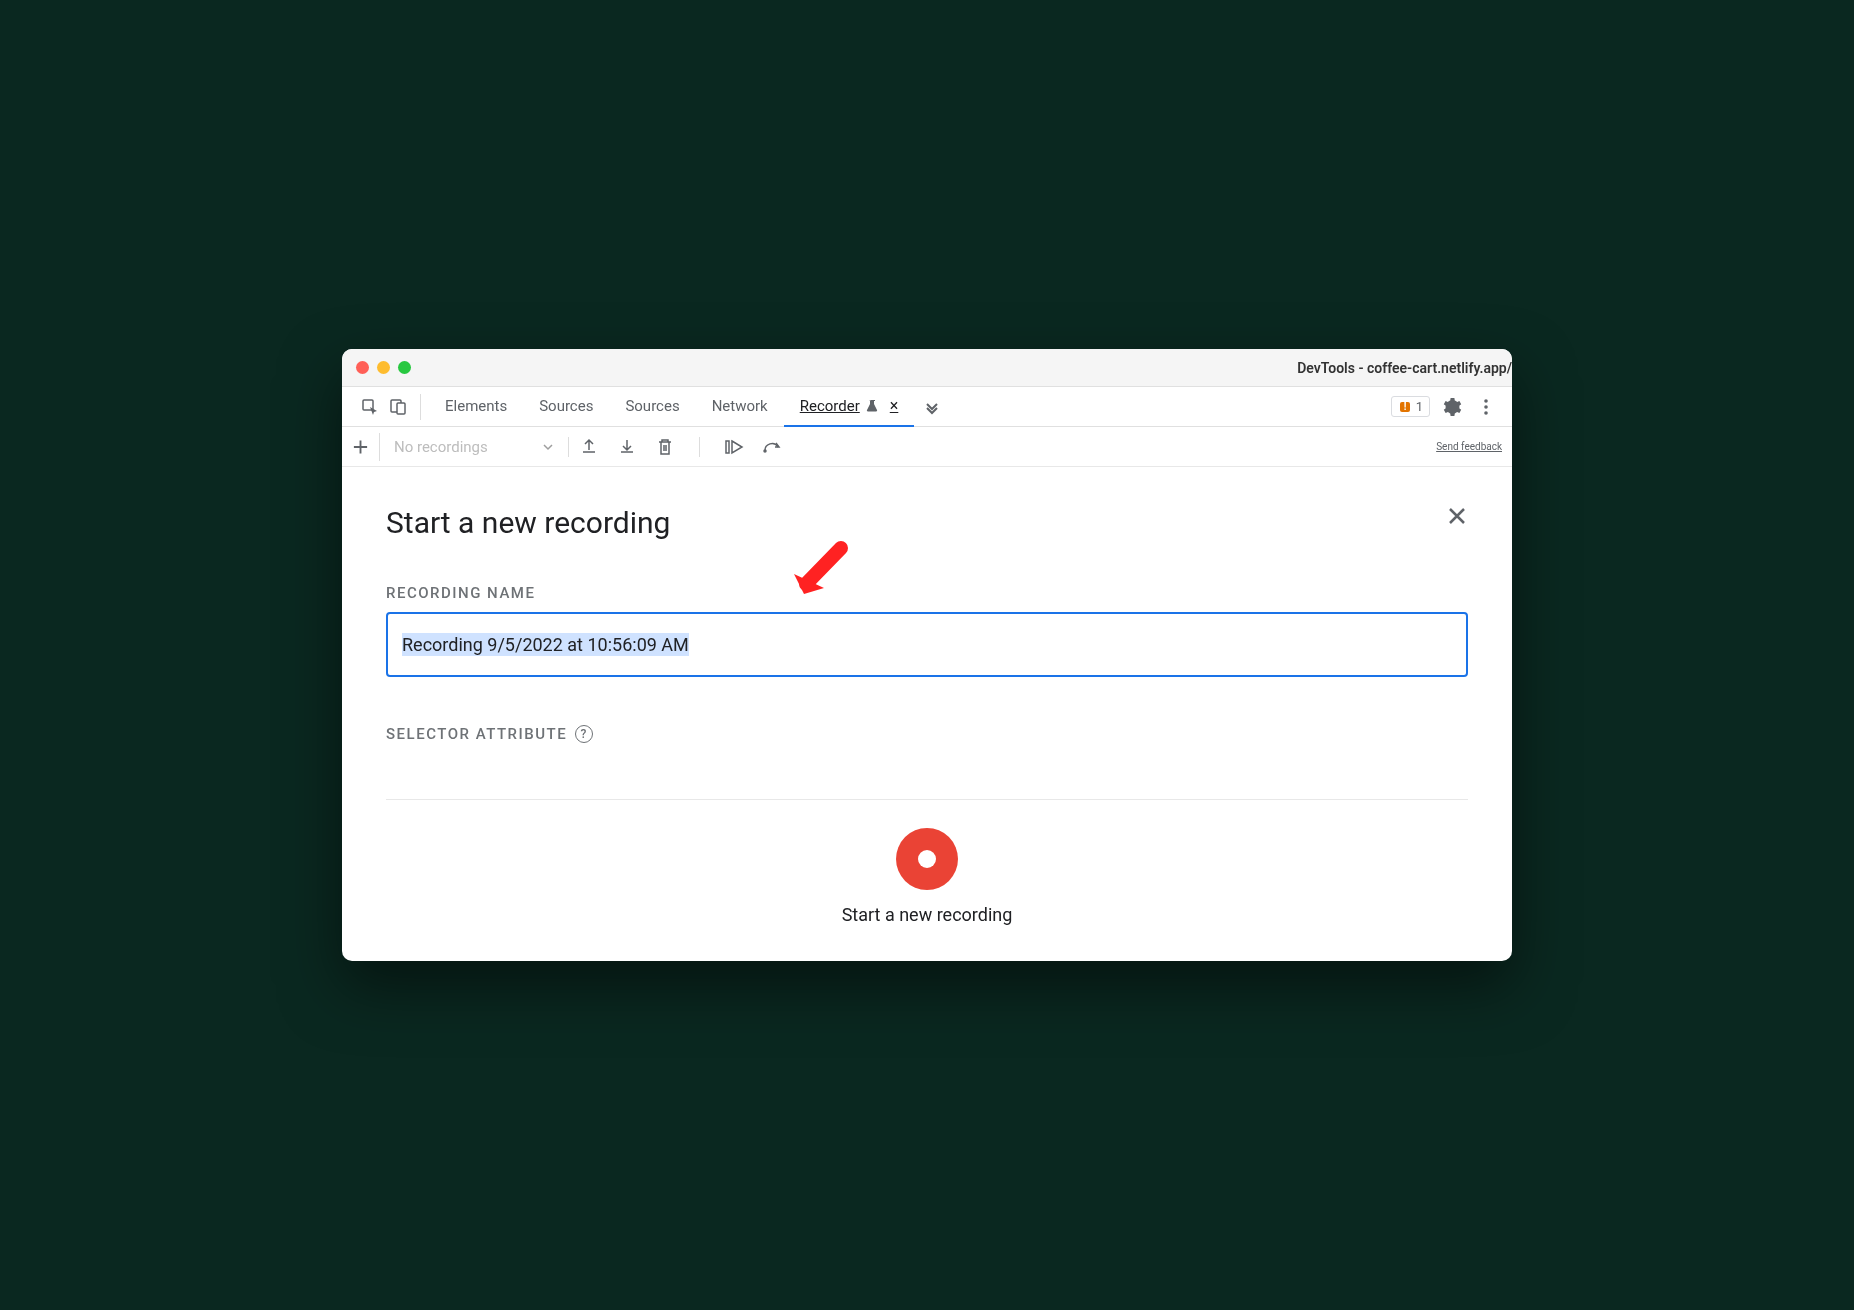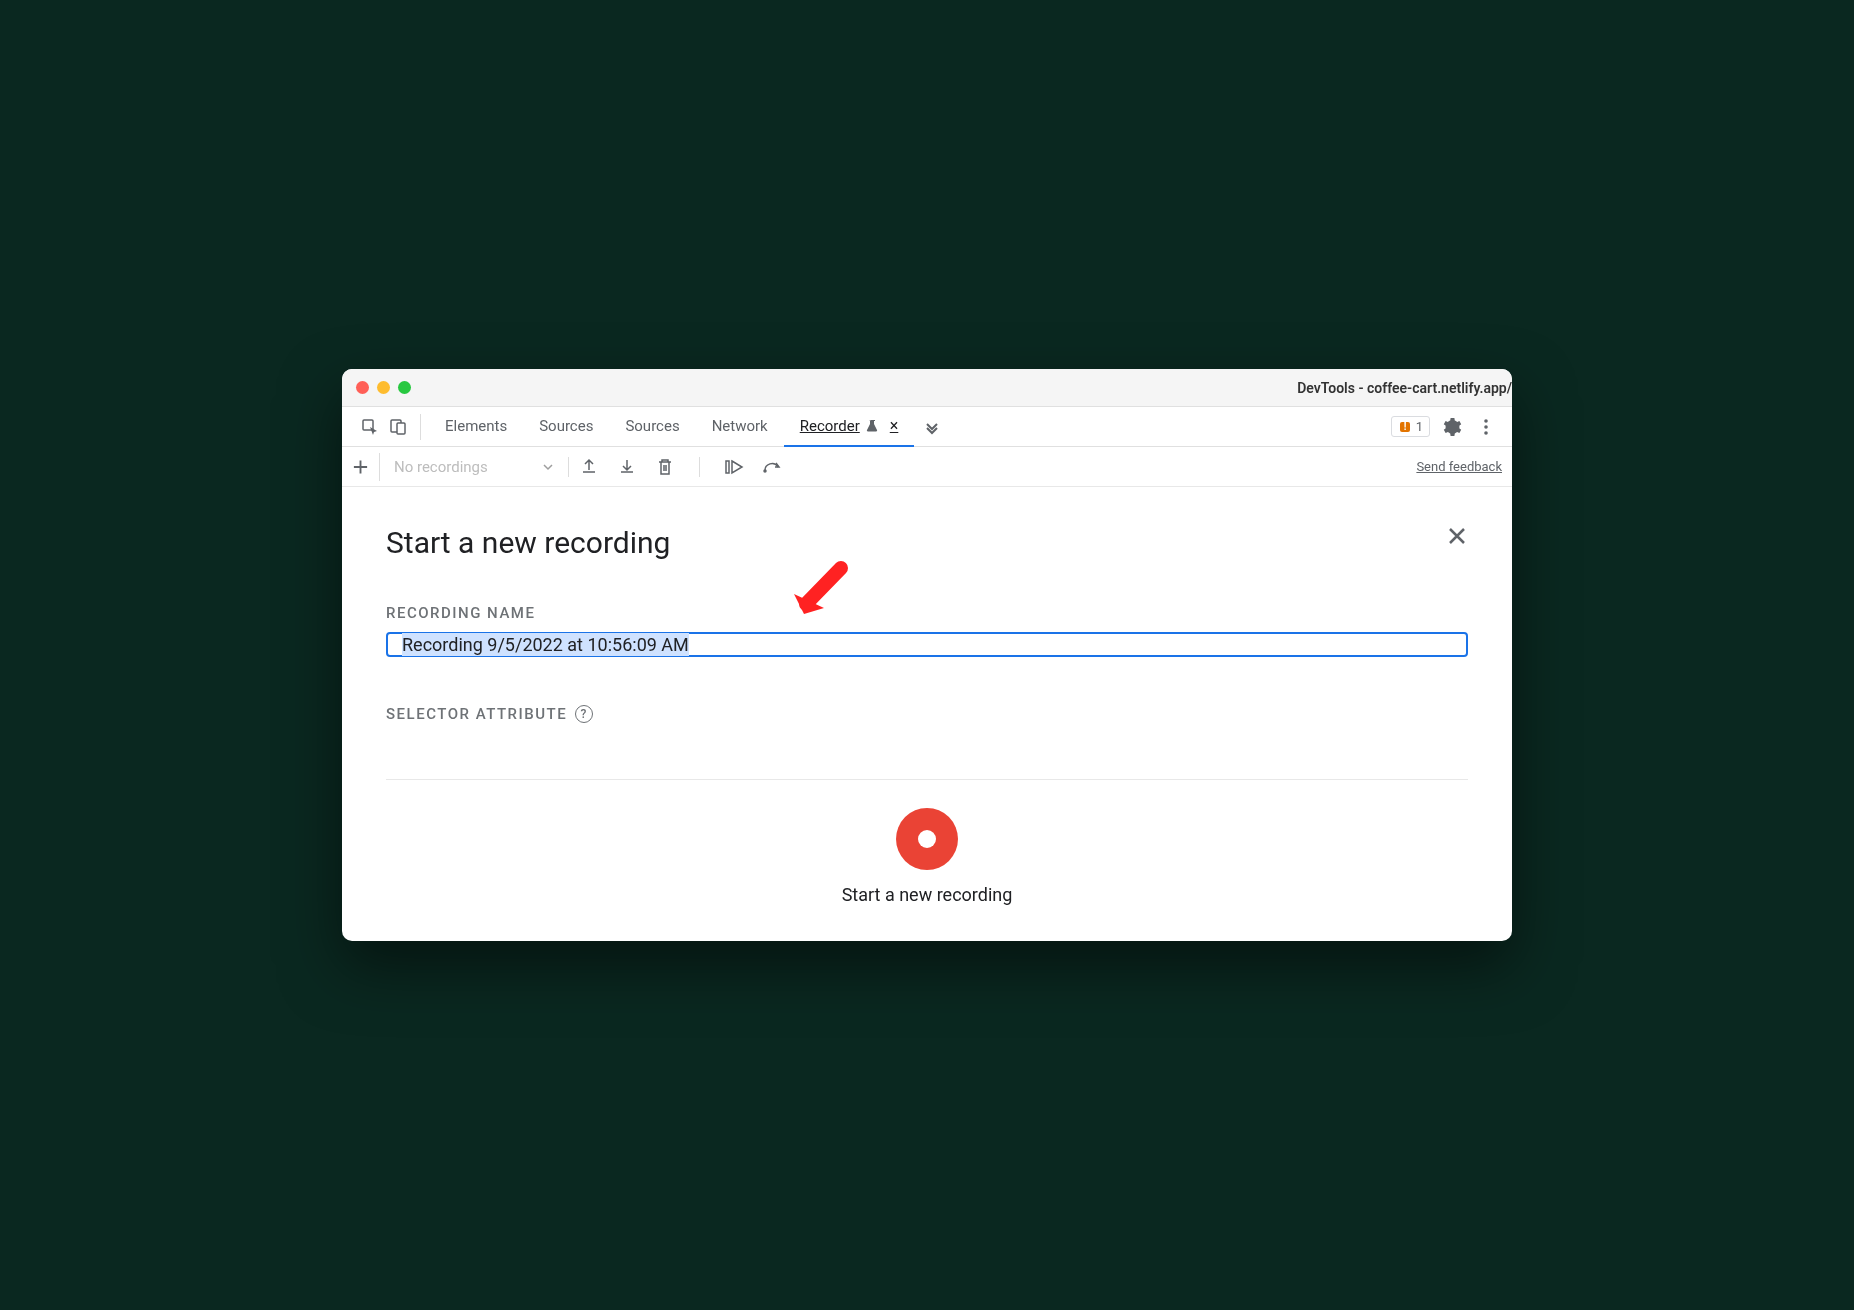--- a/index.html
+++ b/index.html
@@ -74,26 +74,26 @@
     }
     .toolbar .add-btn { width: 28px; height: 28px; display: flex; align-items: center; justify-content: center; color: #5f6368; border-right: 1px solid #ddd; margin-right: 8px; padding-right: 10px; cursor:pointer; }
     .rec-dropdown {
       display: flex; align-items: center; gap: 54px;
       color: #bdbdbd; font-size: 15px; padding: 0 6px; cursor:pointer;
     }
     .rec-dropdown .chev { color: #9e9e9e; }
     .toolbar-sep { width: 1px; height: 20px; background: #ddd; margin: 0 8px; }
     .toolbar-icons { display: flex; align-items: center; gap: 14px; color: #5f6368; }
     .toolbar-icons .icon-btn { cursor: pointer; }
-    .send-feedback { margin-left: auto; color: #5f6368; font-size: 13px; text-decoration: underline; cursor: pointer; }
+    .send-feedback { margin-left: auto; color: #5f6368; font-size: 10px; text-decoration: underline; cursor: pointer; }
     .content { padding: 38px 44px 0; position: relative; }
     .page-heading { font-size: 30px; color: #202124; font-weight: 400; margin-bottom: 44px; }
     .close-page { position: absolute; top: 38px; right: 44px; font-size: 26px; color: #5f6368; cursor: pointer; }
     .field-label { font-size: 15px; letter-spacing: 1.5px; color: #6e7276; font-weight: 500; margin-bottom: 10px; display:flex; align-items:center; gap:8px;margin-top:24px; }
-    .input-wrap { border: 2px solid #1a73e8; border-radius: 4px; padding: 0 14px; margin-bottom: 48px; position: relative; }
+    .input-wrap { border: 2px solid #1a73e8; border-radius: 4px; padding: 20px 14px; margin-bottom: 48px; position: relative; }
     .input-value {
       font-size: 18px; color: #202124;
       background: #cfe2ff; display: inline;
       padding: 1px 0;
     }
     .input-plain { border: 1px solid #dadce0; border-radius: 4px; padding: 14px 16px; }
     .input-plain input {
       border: none; outline: none; width: 100%; font-size: 18px; color: #333;
     }
     .input-plain input::placeholder { color: #bdbdbd; }

